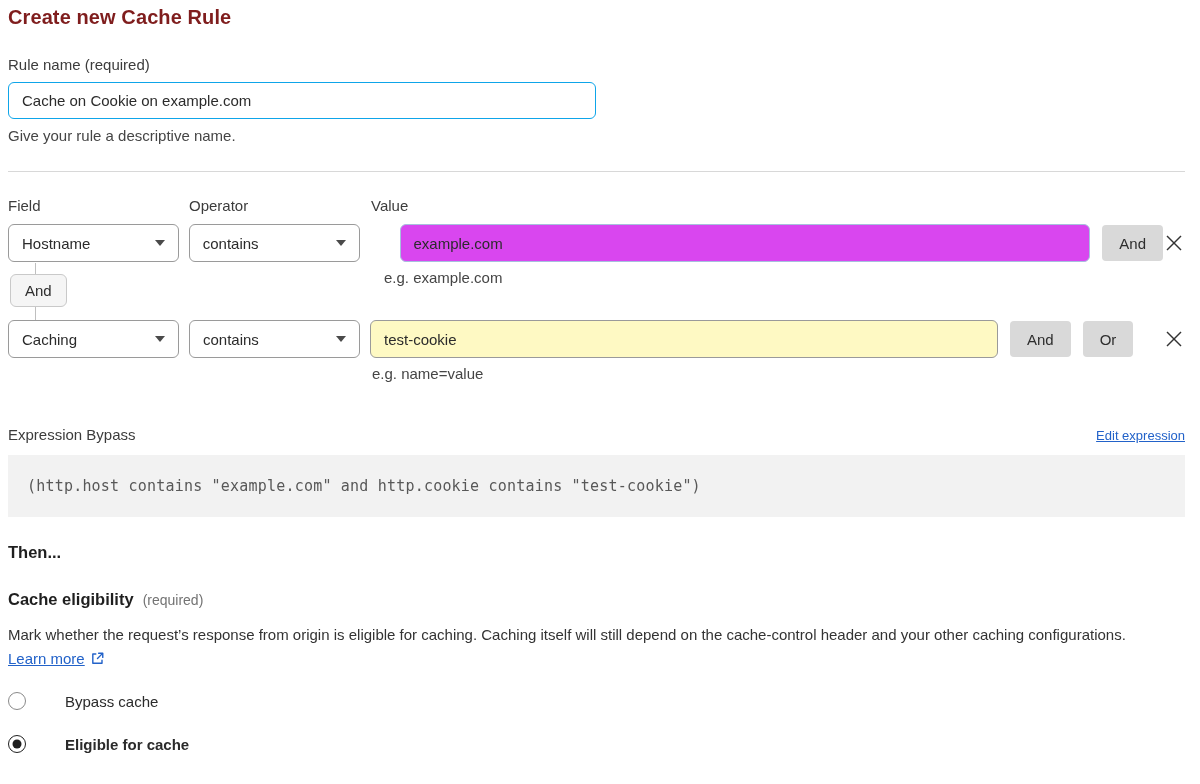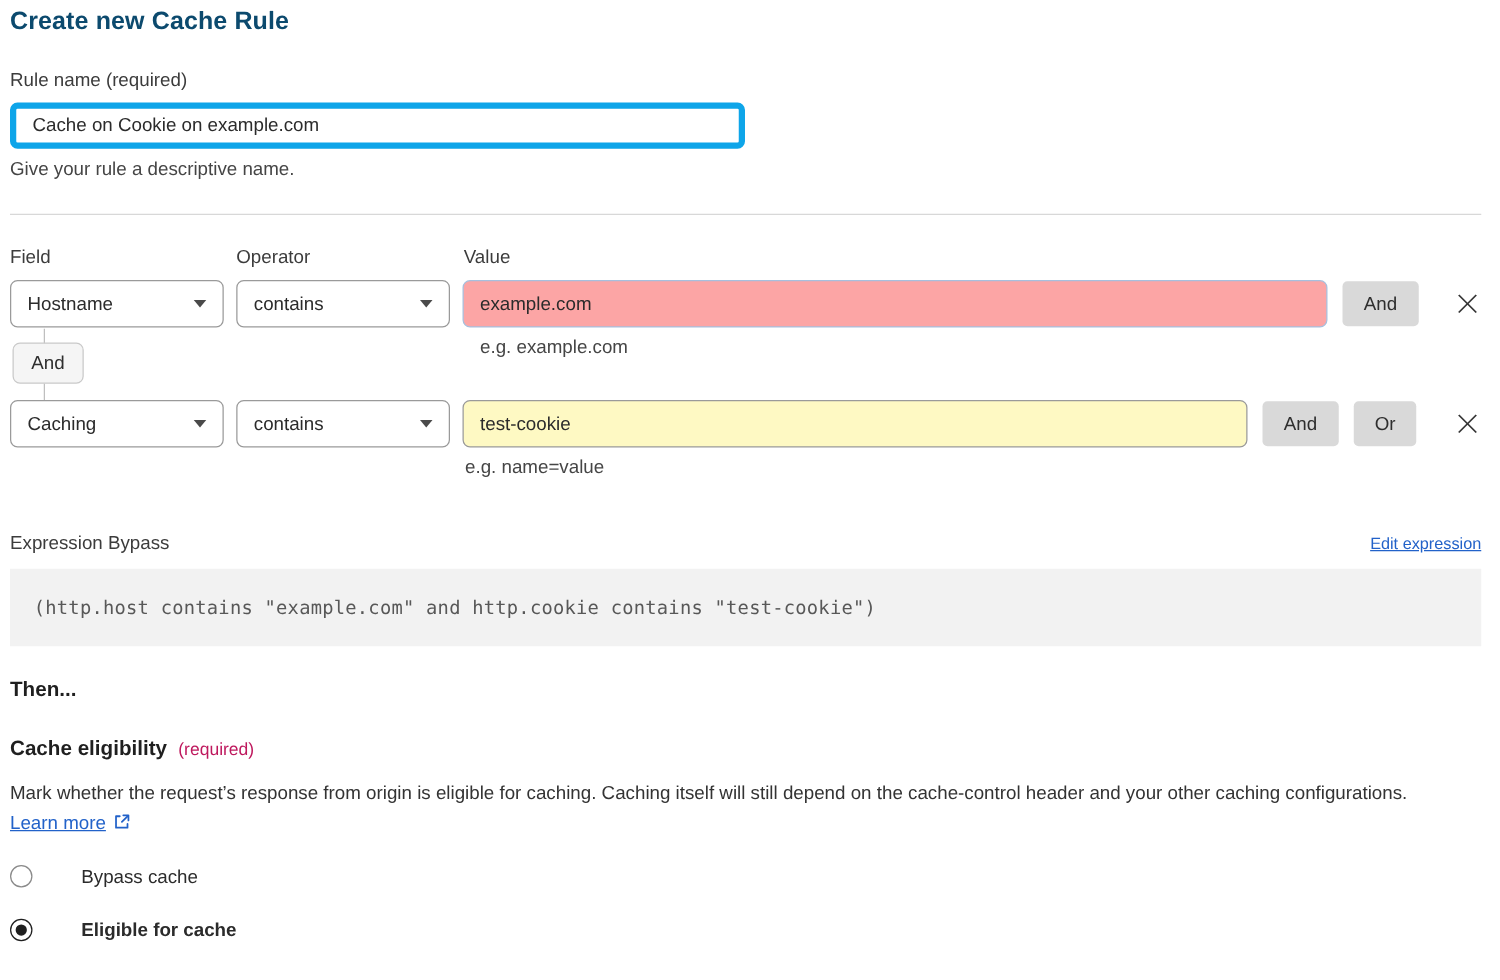--- a/index.html
+++ b/index.html
@@ -4,26 +4,26 @@
 <style>
   * { box-sizing: border-box; }
   html,body { margin:0; padding:0; background:#ffffff; }
   body {
     width:1200px; height:784px;
     font-family:"Liberation Sans", sans-serif;
     color:#303030; overflow:hidden;
   }
   .container { margin:6px 15px 0 8px; width:1177px; }
 
-  .page-title { font-size:20px; font-weight:700; color:#0c4a6e; letter-spacing:.1px; }
+  .page-title { font-size:20px; font-weight:700; color:#7f1d1d; letter-spacing:.1px; }
 
   .field-label { font-size:15px; color:#3c3c3c; margin-top:27px; }
   .rule-input {
     display:block; margin-top:9px; width:588px; height:37px;
-    border:5px solid #0ea5e9; border-radius:6px; padding:0 13px;
+    border:1px solid #0ea5e9; border-radius:6px; padding:0 13px;
     font-size:15px; color:#2b2b2b; font-family:inherit; background:#fff; outline:none;
   }
   .help { margin-top:8px; font-size:15px; color:#454545; }
 
   .divider { border:none; border-top:1px solid #d8d8d8; margin:27px 0 0 0; }
 
   .section-heading { font-size:16.5px; font-weight:700; color:#1f1f1f; margin-top:21px; }
 
   .cols { display:flex; margin-top:25px; font-size:15px; color:#3c3c3c; }
   .col-field { width:181px; }
@@ -36,21 +36,21 @@
     display:flex; align-items:center; justify-content:space-between;
     padding:0 13px; font-size:15px; color:#2b2b2b; cursor:pointer;
   }
   .caret { width:0; height:0; border-left:5px solid transparent; border-right:5px solid transparent; border-top:6px solid #4a4a4a; margin-left:8px; }
 
   .value-input {
     height:38px; border:1px solid #9a9a9a; border-radius:6px;
     padding:0 13px; font-size:15px; color:#2b2b2b; background:#fef9c3;
     font-family:inherit; outline:none;
   }
-  .row1 .value-input { width:692px; background:#fca5a5; border-color:#a7bfdd; }
+  .row1 .value-input { width:692px; background:#d946ef; border-color:#a7bfdd;margin-left:30px; }
   .row2 .value-input { width:628px; }
 
   .op-btn {
     height:36px; padding:0 17px; margin-left:12px;
     border:none; border-radius:4px; background:#d9d9d9;
     font-size:15px; color:#2e2e2e; font-family:inherit; cursor:pointer;
   }
   .close-btn {
     margin-left:auto; width:22px; height:22px; background:none; border:none;
     padding:0; cursor:pointer; display:flex; align-items:center; justify-content:center;
@@ -74,21 +74,21 @@
   .code-block {
     margin-top:12px; height:62px; background:#f2f2f2;
     display:flex; align-items:center; padding:0 19px;
     font-family:"DejaVu Sans Mono","Liberation Mono",monospace;
     font-size:15px; color:#585858; letter-spacing:.2px;
   }
 
   .then-heading { margin-top:26px; }
   .elig-row { display:flex; align-items:baseline; margin-top:28px; }
   .elig-heading { font-size:16.5px; font-weight:700; color:#1f1f1f; }
-  .required-note { font-size:14px; color:#be185d; margin-left:9px; }
+  .required-note { font-size:14px; color:#737373; margin-left:9px; }
 
   .desc { margin-top:14px; font-size:15px; line-height:24px; color:#333333; max-width:1160px; }
   .learn-link { text-decoration:underline; cursor:pointer; }
   .ext-icon { display:inline-block; vertical-align:-2px; margin-left:5px; }
 
   .radio-row { display:flex; align-items:center; cursor:pointer;gap:20px; }
   .radio-row.first { margin-top:19px; }
   .radio-row.second { margin-top:25px; }
   .radio-circle {
     width:18px; height:18px; border-radius:50%;

